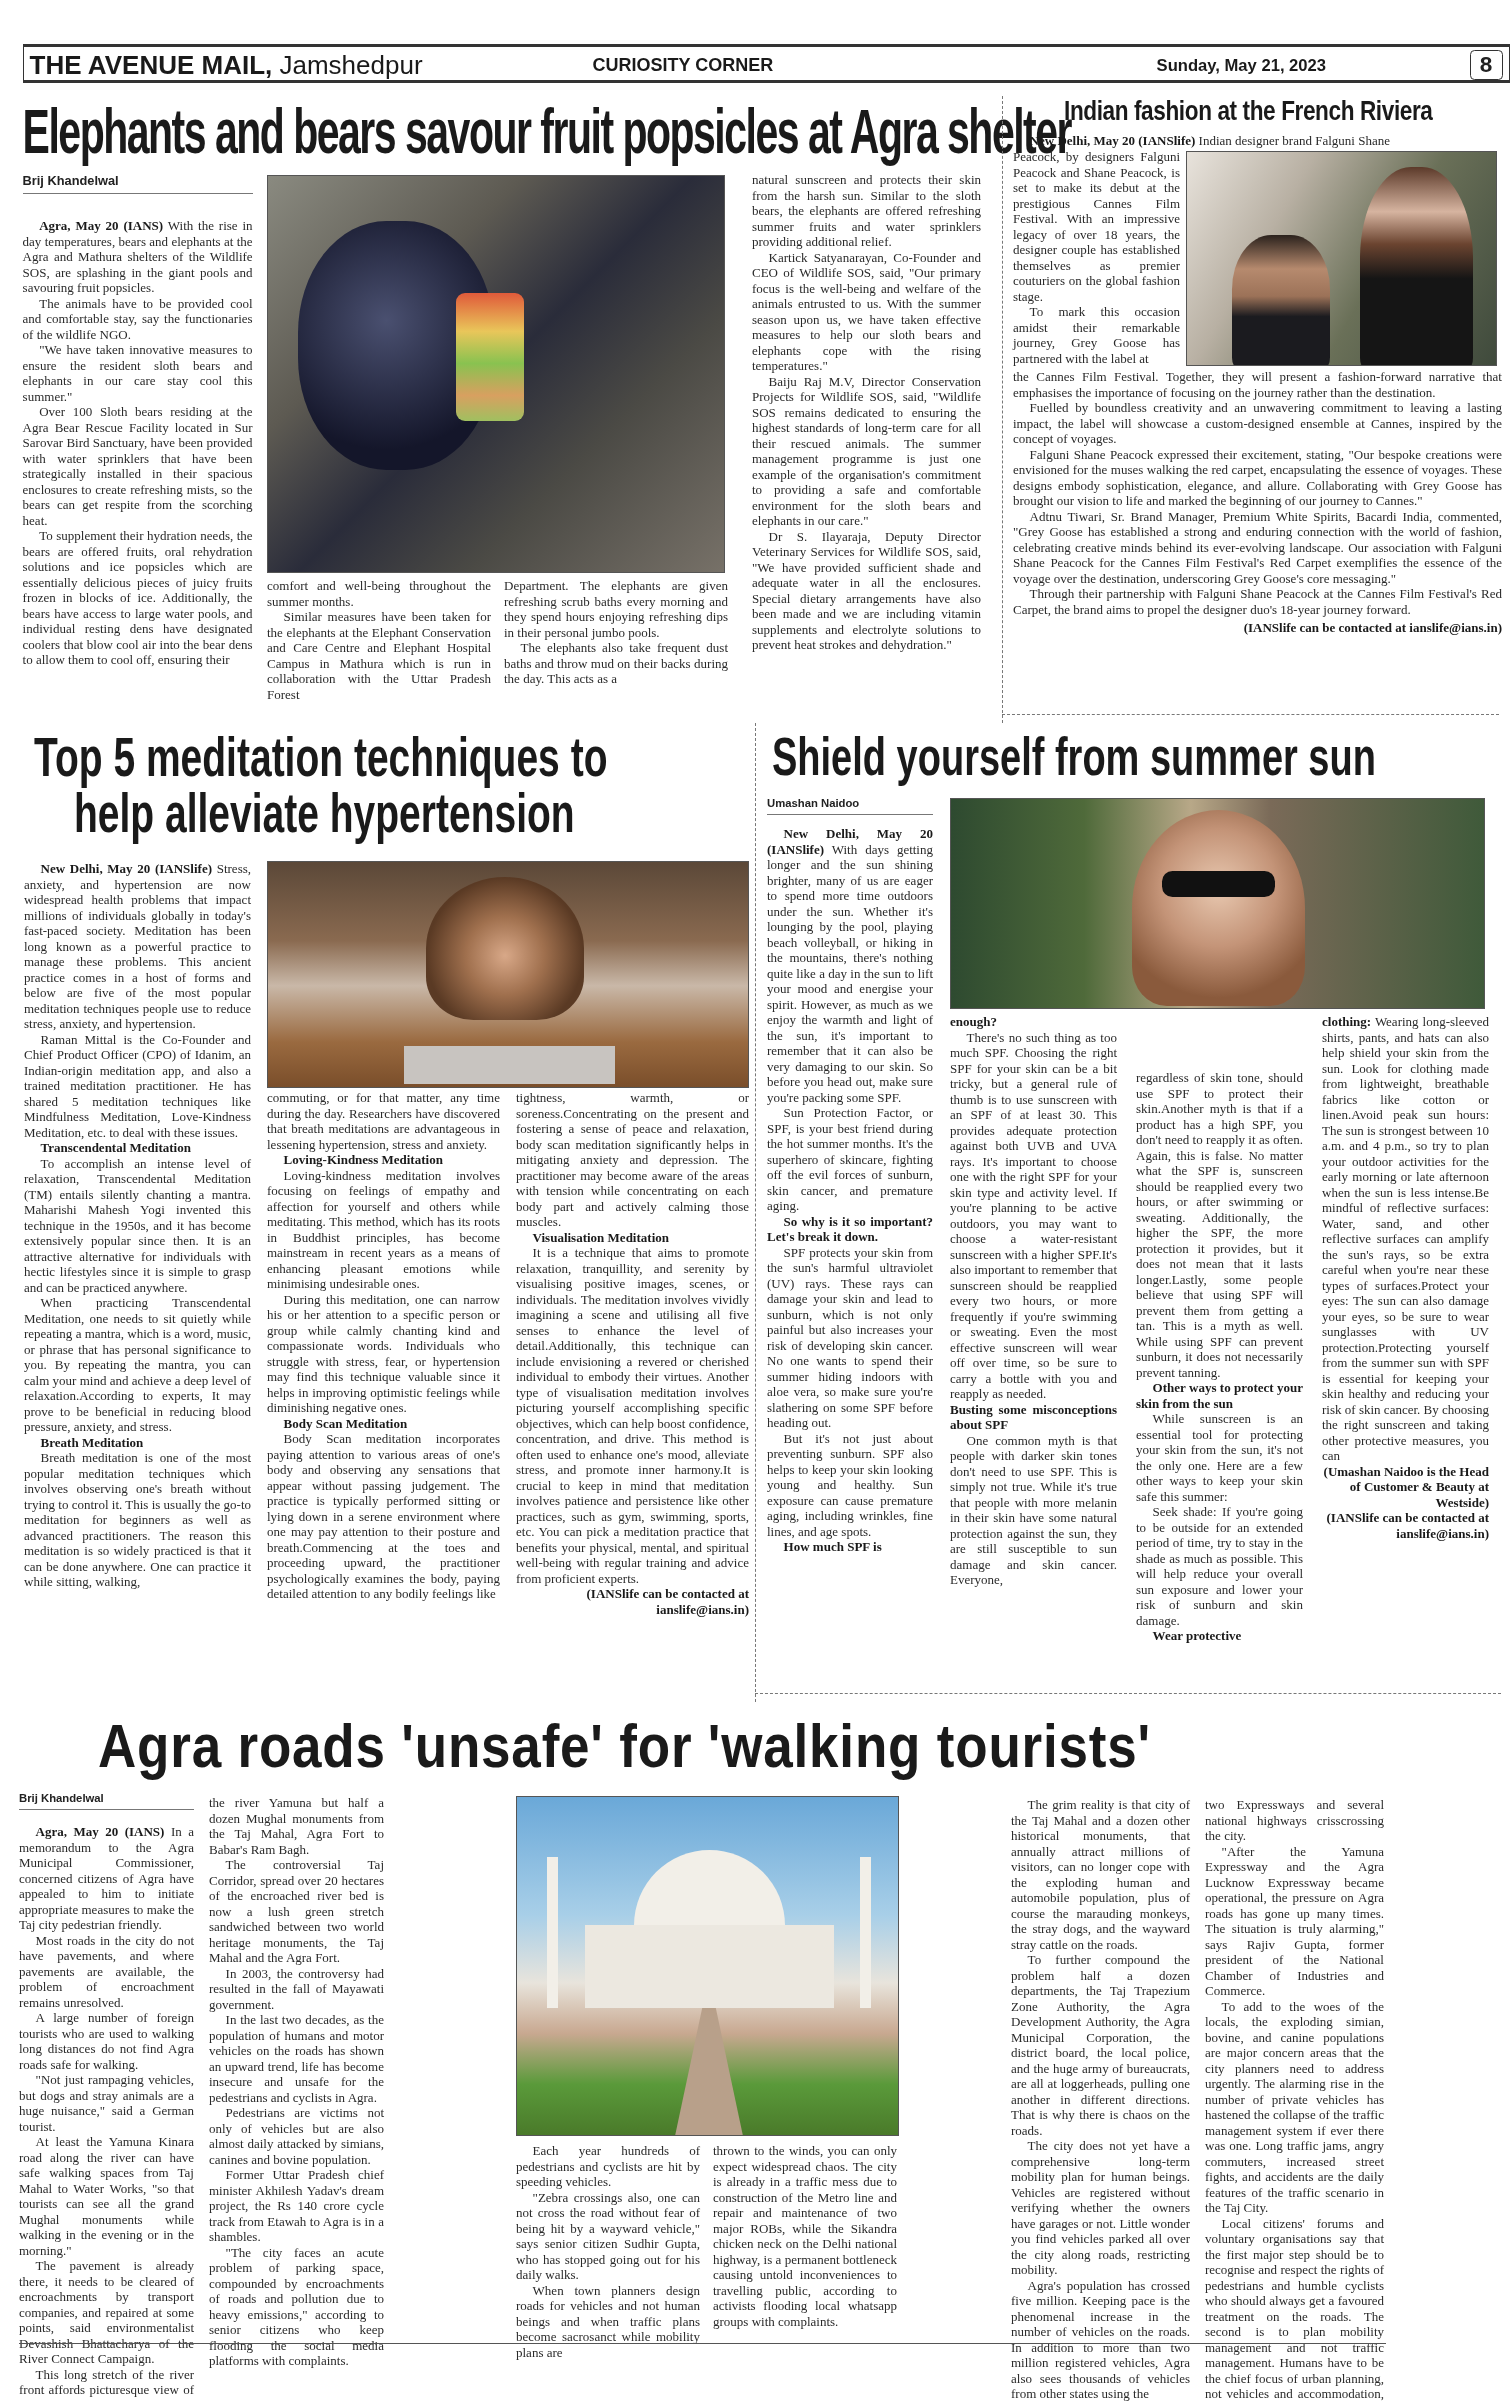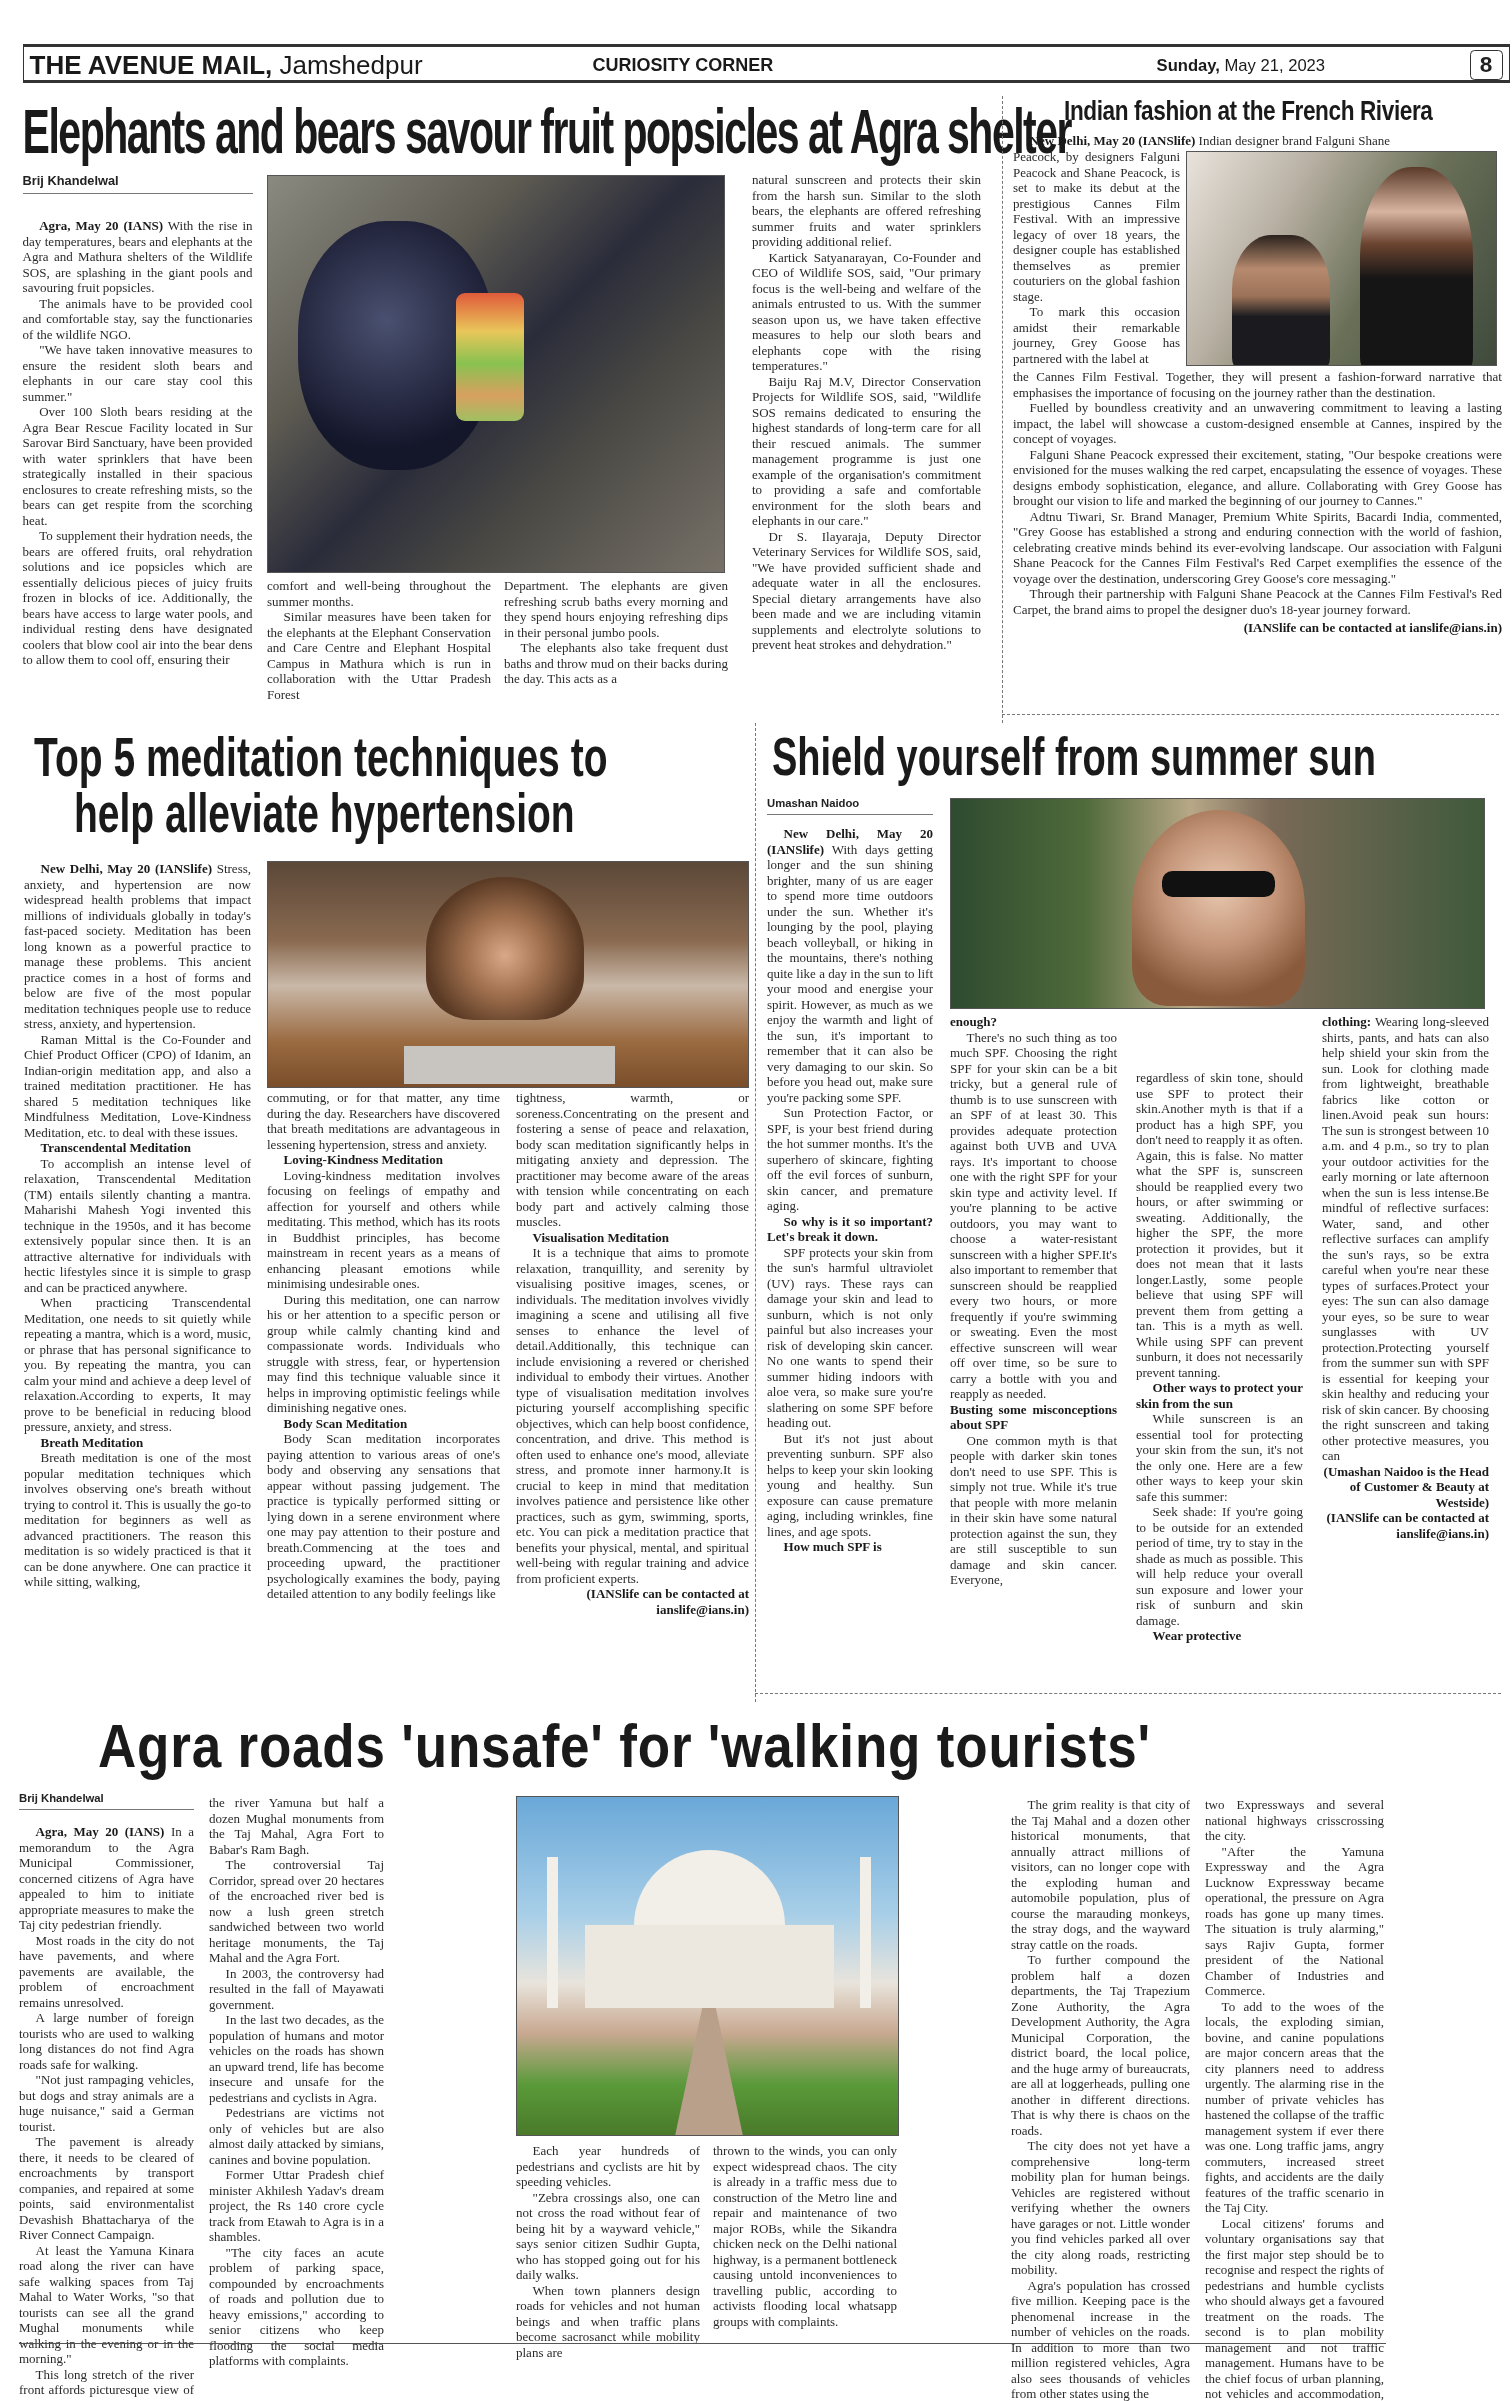--- a/index.html
+++ b/index.html
@@ -27,21 +27,21 @@
 <body>
 
 <div id="masthead">
   <div class="mt" style="left:6px">
     <span>THE AVENUE MAIL,</span>
     <span style="font-weight:normal">Jamshedpur</span>
   </div>
   <div class="mt" style="left:569px;font-size:18px">CURIOSITY CORNER</div>
   <div class="mt" style="left:1133px;font-size:16.6px">
     <span>Sunday,</span>
-    <span style="font-weight:normal">May 21, 2023</span>
+    <span style="font-weight:bold">May 21, 2023</span>
   </div>
   <div id="pagebox">8</div>
 </div>
 
 <div class="hl" style="left:22.6px;top:96px;font-size:41px;transform:scale(1.0,1.55);letter-spacing:-1.5px">Elephants and bears savour fruit popsicles at Agra shelter</div>
 <div class="byline" style="left:22.6px;top:173px;width:230px">Brij Khandelwal</div>
 <div class="col" style="left:22.6px;top:218px;width:230px">
   <p><b>Agra, May 20 (IANS)</b> <span>With the rise in day temperatures, bears and elephants at the Agra and Mathura shelters of the Wildlife SOS, are splashing in the giant pools and savouring fruit popsicles.</span></p>
   <p>The animals have to be provided cool and comfortable stay, say the functionaries of the wildlife NGO.</p>
   <p>"We have taken innovative measures to ensure the resident sloth bears and elephants in our care stay cool this summer."</p>
@@ -157,22 +157,22 @@
 </div>
 <div class="dash-h" style="left:755px;top:1693px;width:746px"></div>
 
 <div class="hl" style="left:98px;top:1711px;font-size:53px;transform:scale(1,1.15);letter-spacing:0.8px">Agra roads 'unsafe' for 'walking tourists'</div>
 <div class="byline" style="left:19px;top:1792px;width:175px;font-size:11.3px">Brij Khandelwal</div>
 <div class="col" style="left:19px;top:1824px;width:175px">
   <p><b>Agra, May 20 (IANS)</b> <span>In a memorandum to the Agra Municipal Commissioner, concerned citizens of Agra have appealed to him to initiate appropriate measures to make the Taj city pedestrian friendly.</span></p>
   <p>Most roads in the city do not have pavements, and where pavements are available, the problem of encroachment remains unresolved.</p>
   <p>A large number of foreign tourists who are used to walking long distances do not find Agra roads safe for walking.</p>
   <p>"Not just rampaging vehicles, but dogs and stray animals are a huge nuisance," said a German tourist.</p>
+  <p>At least the Yamuna Kinara road along the river can have safe walking spaces from Taj Mahal to Water Works, "so that tourists can see all the grand Mughal monuments while walking in the evening or in the morning."</p>
   <p>The pavement is already there, it needs to be cleared of encroachments by transport companies, and repaired at some points, said environmentalist Devashish Bhattacharya of the River Connect Campaign.</p>
-  <p>At least the Yamuna Kinara road along the river can have safe walking spaces from Taj Mahal to Water Works, "so that tourists can see all the grand Mughal monuments while walking in the evening or in the morning."</p>
   <p>This long stretch of the river front affords picturesque view of not only</p>
 </div>
 <div class="col" style="left:209px;top:1795px;width:175px">
   <p class="cont">the river Yamuna but half a dozen Mughal monuments from the Taj Mahal, Agra Fort to Babar's Ram Bagh.</p>
   <p>The controversial Taj Corridor, spread over 20 hectares of the encroached river bed is now a lush green stretch sandwiched between two world heritage monuments, the Taj Mahal and the Agra Fort.</p>
   <p>In 2003, the controversy had resulted in the fall of Mayawati government.</p>
   <p>In the last two decades, as the population of humans and motor vehicles on the roads has shown an upward trend, life has become insecure and unsafe for the pedestrians and cyclists in Agra.</p>
   <p>Pedestrians are victims not only of vehicles but are also almost daily attacked by simians, canines and bovine population.</p>
   <p>Former Uttar Pradesh chief minister Akhilesh Yadav's dream project, the Rs 140 crore cycle track from Etawah to Agra is in a shambles.</p>
   <p>"The city faces an acute problem of parking space, compounded by encroachments of roads and pollution due to heavy emissions," according to senior citizens who keep flooding the social media platforms with complaints.</p>

